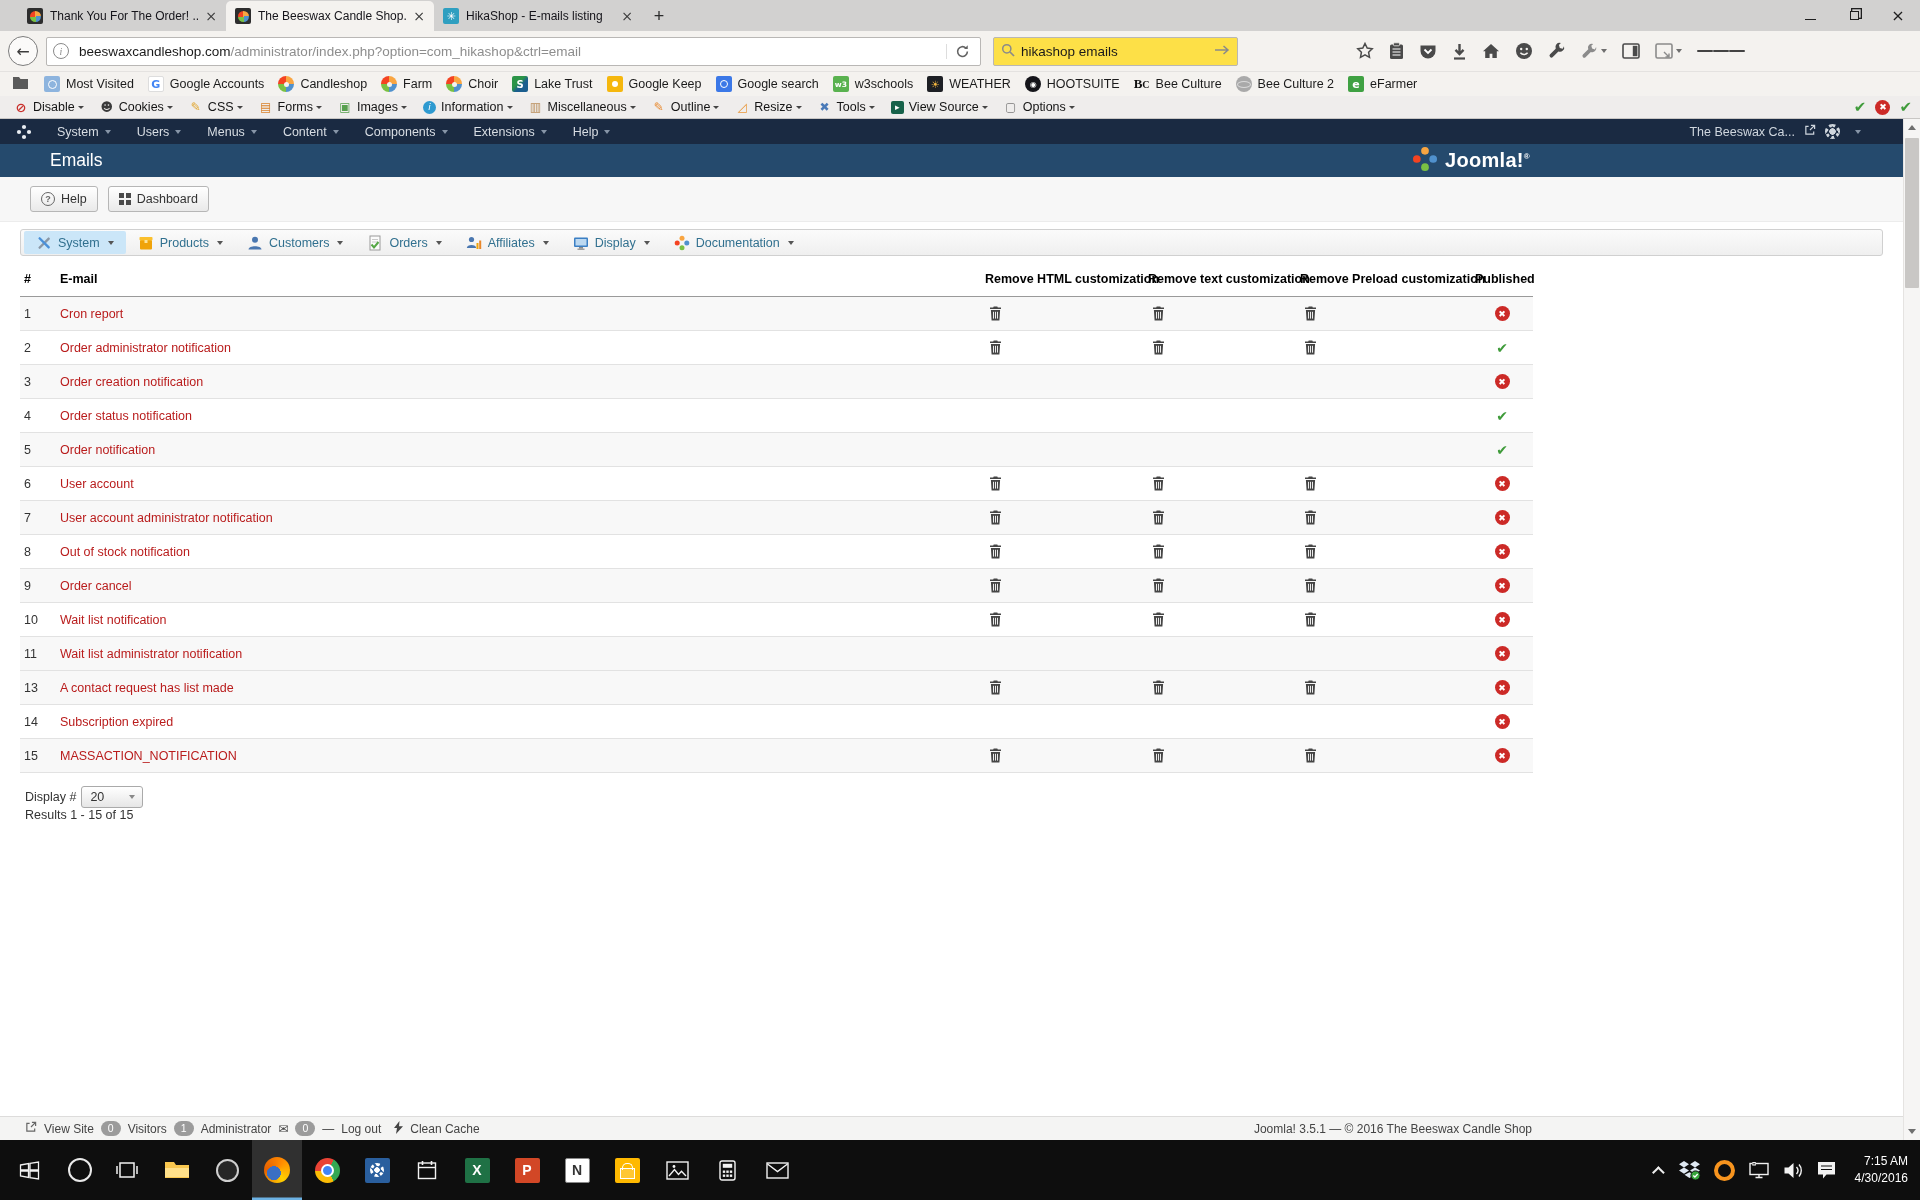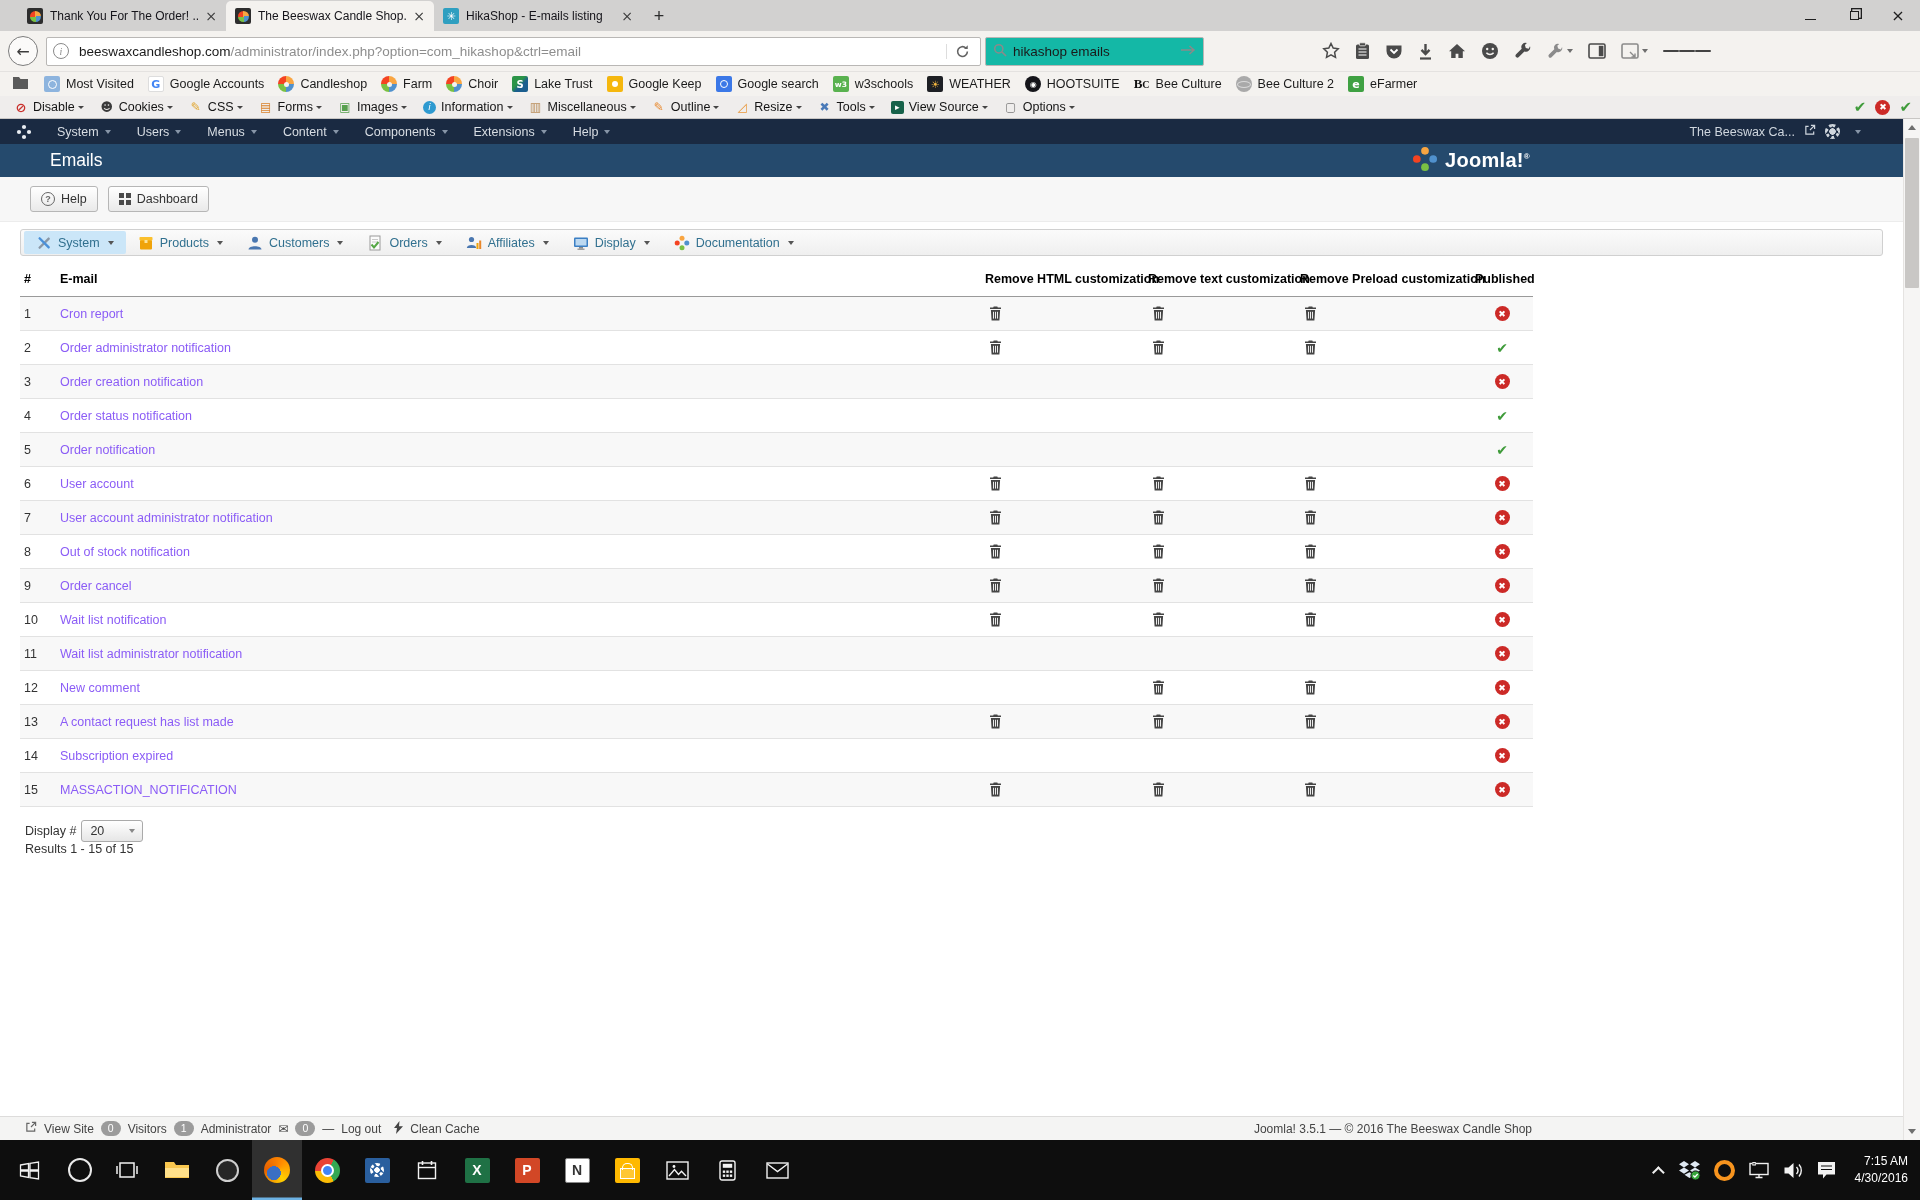--- a/index.html
+++ b/index.html
@@ -26,21 +26,21 @@
   .wc-close{font-size:16px;}
 
   #navbar{position:absolute;top:31px;left:0;right:0;height:40px;background:#f4f2ef;display:flex;align-items:center;padding:0 8px;}
   #back-btn{width:30px;height:30px;border:1.5px solid #7c7c7c;border-radius:50%;display:flex;align-items:center;justify-content:center;color:#3c3c3c;font-size:16px;flex:none;background:#fbfaf9;}
   .urlbox{margin-left:8px;width:935px;height:29px;background:#fff;border:1px solid #b9b7b5;border-radius:2px;display:flex;align-items:center;padding:0 6px;flex:none;}
   .info-i{width:16px;height:16px;border:1.2px solid #8a8a8a;border-radius:50%;color:#8a8a8a;font-size:10px;display:flex;align-items:center;justify-content:center;flex:none;font-style:italic;font-family:"Liberation Serif",serif;}
   .url-text{margin-left:10px;font-size:13.5px;white-space:nowrap;overflow:hidden;flex:1;}
   .url-domain{color:#1a1a1a;}
   .url-path{color:#8d8d8d;}
   .url-reload{border-left:1px solid #ddd;padding:0 4px 0 8px;display:flex;align-items:center;}
-  .searchbox{margin-left:4px;width:219px;height:29px;background:#14b8a6;border:1px solid #b9b7b5;border-radius:2px;display:flex;align-items:center;padding:0 7px;flex:none;}
+  .searchbox{margin-left:12px;width:245px;height:29px;background:#fde047;border:1px solid #b9b7b5;border-radius:2px;display:flex;align-items:center;padding:0 7px;flex:none;}
   .search-text{margin-left:6px;flex:1;font-size:13.5px;color:#1a1a1a;white-space:nowrap;overflow:hidden;}
   #nav-icons{display:flex;align-items:center;gap:15px;margin-left:118px;}
   .nav-ico{display:flex;align-items:center;color:#4a4a4a;}
   .caret{width:0;height:0;border-left:3.5px solid transparent;border-right:3.5px solid transparent;border-top:4px solid #6e6e6e;margin-left:3px;}
   .hamburger span{display:block;width:16px;height:2.4px;background:#434343;margin:2.3px 0;border-radius:1px;}
 
   #bookmarksbar{position:absolute;top:71px;left:0;right:0;height:25px;background:#f4f2ef;border-top:1px solid #e4e2e0;display:flex;align-items:center;padding-left:10px;font-size:12.5px;color:#1b1b1b;}
   .bm-item{display:flex;align-items:center;padding:0 7px;height:100%;}
   .bk{width:16px;height:16px;border-radius:2px;margin-right:6px;display:flex;align-items:center;justify-content:center;font-size:9px;font-weight:bold;flex:none;font-family:"DejaVu Sans",sans-serif;position:relative;}
   .bk-most-visited{background:#8db4de;}
@@ -103,21 +103,21 @@
 
   #hstoolbar{margin:0 20px;height:27px;background:linear-gradient(#fbfbfb,#efefef);border:1px solid #d0d0d0;border-radius:3px;display:flex;align-items:center;padding:0 3px;font-size:12.5px;}
   .hs-item{display:flex;align-items:center;gap:6px;padding:0 12px;height:23px;color:#31708f;border-radius:2px;}
   .hs-item.active{background:#cbe6f8;}
   .hs-caret{width:0;height:0;border-left:3.5px solid transparent;border-right:3.5px solid transparent;border-top:4px solid #555;margin-left:2px;}
 
   #email-table{margin:7px 0 0 20px;width:1513px;border-collapse:collapse;table-layout:fixed;font-size:12.5px;color:#333;}
   #email-table th{text-align:left;font-weight:bold;color:#000;padding:9px 4px 10px;border-bottom:1px solid #9a9a9a;font-size:12.5px;white-space:nowrap;}
   #email-table td{padding:0 4px;height:34px;border-bottom:1px solid #e2e2e2;vertical-align:middle;}
   #email-table tbody tr.odd{background:#f8f8f8;}
-  #email-table a{color:#8b5cf6;text-decoration:none;cursor:pointer;}
+  #email-table a{color:#b91c1c;text-decoration:none;cursor:pointer;}
   .c-num{color:#333;}
   .pub-yes{color:#3f9b3a;font-size:14px;font-weight:bold;font-family:"DejaVu Sans",sans-serif;}
   .pub-no{display:inline-flex;width:15px;height:15px;border-radius:50%;background:#cc2a27;color:#fff;font-size:9px;align-items:center;justify-content:center;font-family:"DejaVu Sans",sans-serif;font-weight:bold;}
   .trash-btn{display:inline-flex;padding:2px 4px;}
   .pub-cell{text-align:center;}
 
   #pagination{margin:13px 0 0 25px;font-size:12.5px;color:#333;}
   #display-row{display:flex;align-items:center;gap:5px;}
   #display-select{width:62px;height:22px;background:linear-gradient(#fff,#e6e6e6);border:1px solid #aaa;border-radius:3px;display:inline-flex;align-items:center;padding:0 8px;position:relative;}
   #display-select .caret{position:absolute;right:7px;border-top-color:#888;}
@@ -791,38 +791,20 @@
     <td class="pub-cell"><span class="pub-no">✖</span></td>
   </tr>
   <tr class="odd">
     <td class="c-num">11</td>
     <td><a>Wait list administrator notification</a></td>
     <td></td>
     <td></td>
     <td></td>
     <td class="pub-cell"><span class="pub-no">✖</span></td>
   </tr>
-  <tr class="even">
-    <td class="c-num">12</td>
-    <td><a>New comment</a></td>
-    <td></td>
-    <td><span class="trash-btn">
-              <svg width="13" height="15" viewBox="0 0 13 15">
-                <path fill="#454545" d="M4.7 0.4h3.6l.5 1.1H12v1.5H1V1.5h3.2zM1.9 4h9.2l-.7 10.6H2.6z"></path>
-                <path d="M4.5 5.8v6.8M6.5 5.8v6.8M8.5 5.8v6.8" stroke="#fff" stroke-width="0.9"></path>
-              </svg>
-            </span></td>
-    <td><span class="trash-btn">
-              <svg width="13" height="15" viewBox="0 0 13 15">
-                <path fill="#454545" d="M4.7 0.4h3.6l.5 1.1H12v1.5H1V1.5h3.2zM1.9 4h9.2l-.7 10.6H2.6z"></path>
-                <path d="M4.5 5.8v6.8M6.5 5.8v6.8M8.5 5.8v6.8" stroke="#fff" stroke-width="0.9"></path>
-              </svg>
-            </span></td>
-    <td class="pub-cell"><span class="pub-no">✖</span></td>
-  </tr>
   <tr class="odd">
     <td class="c-num">13</td>
     <td><a>A contact request has list made</a></td>
     <td><span class="trash-btn">
               <svg width="13" height="15" viewBox="0 0 13 15">
                 <path fill="#454545" d="M4.7 0.4h3.6l.5 1.1H12v1.5H1V1.5h3.2zM1.9 4h9.2l-.7 10.6H2.6z"></path>
                 <path d="M4.5 5.8v6.8M6.5 5.8v6.8M8.5 5.8v6.8" stroke="#fff" stroke-width="0.9"></path>
               </svg>
             </span></td>
     <td><span class="trash-btn">

